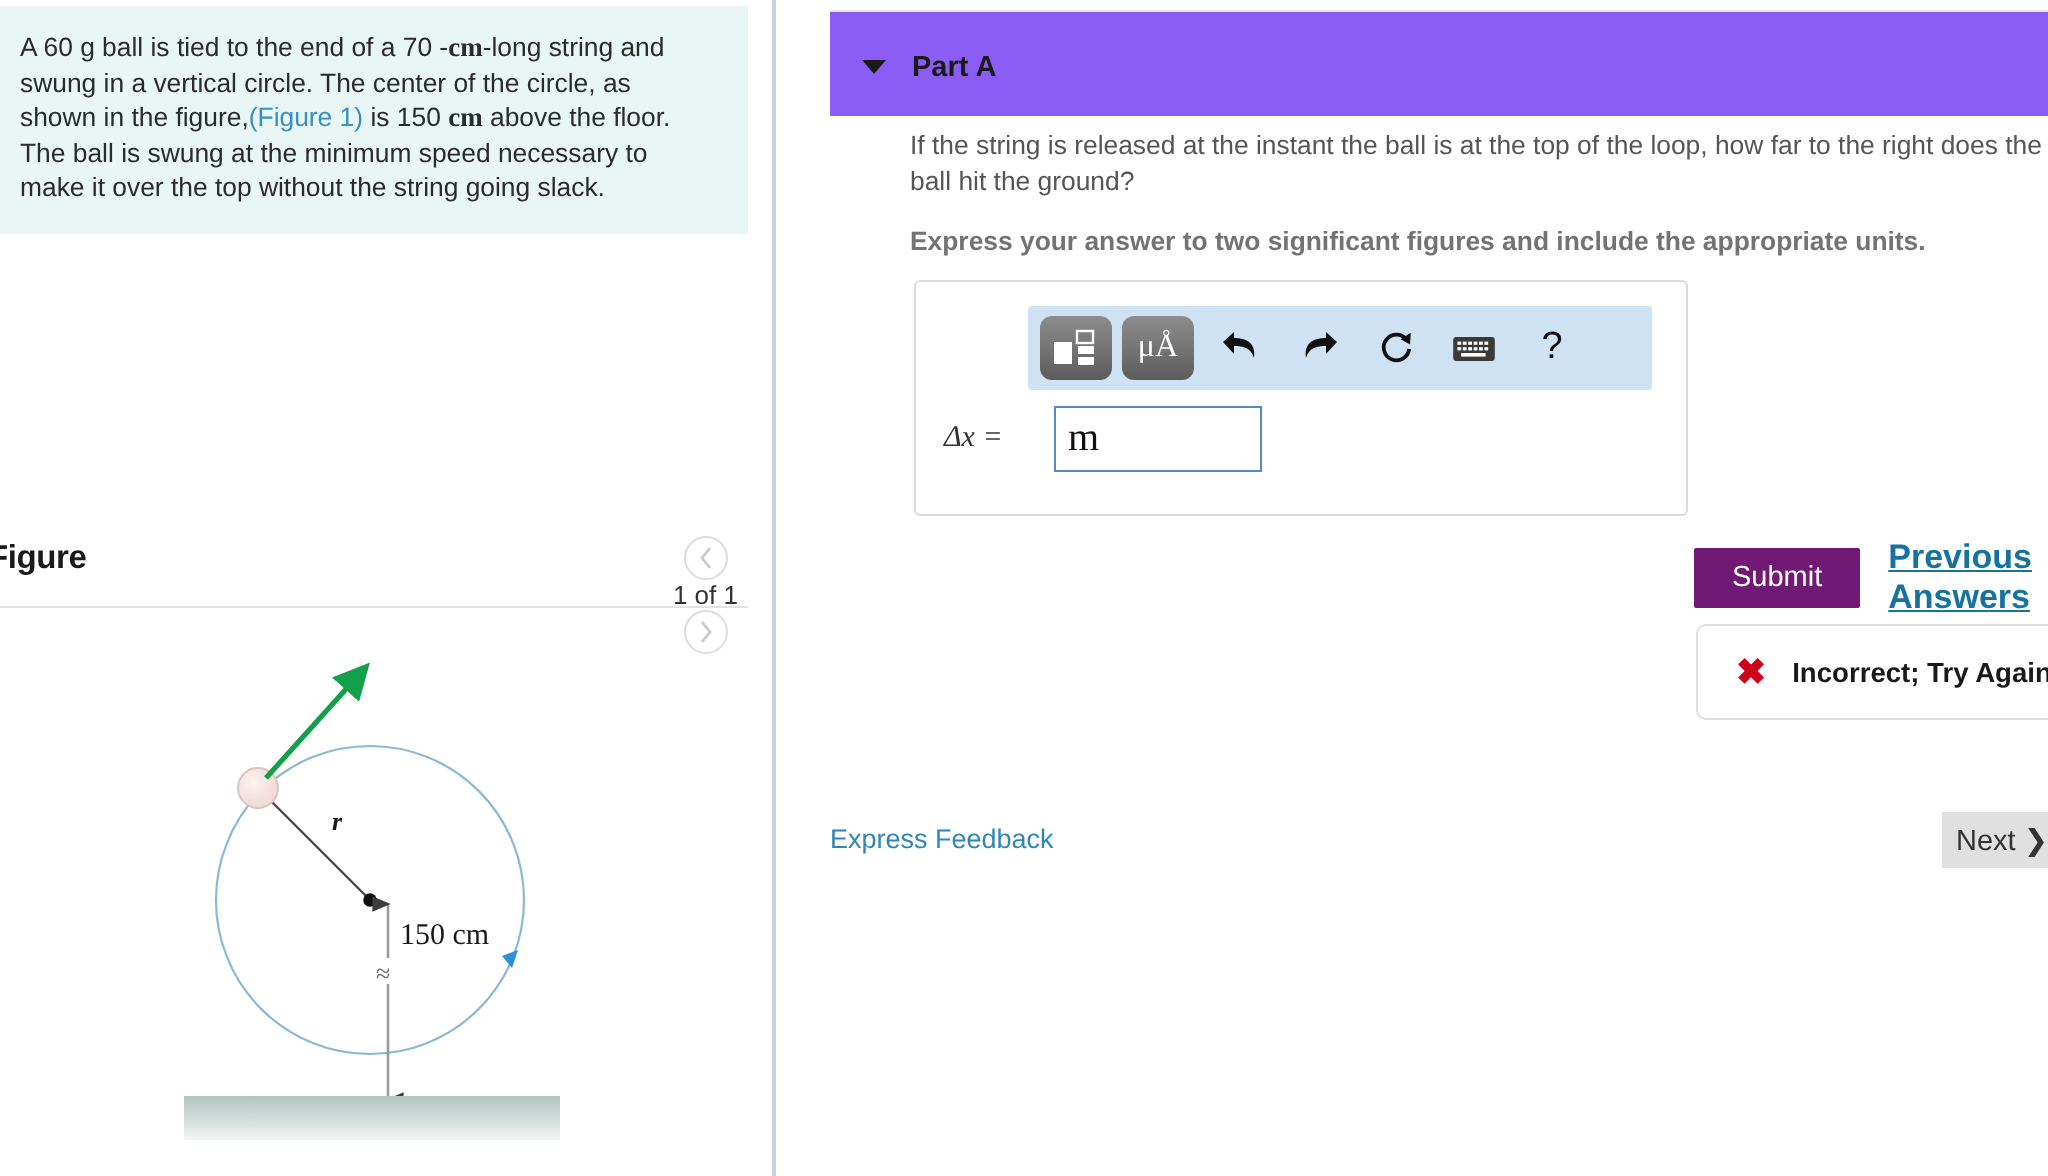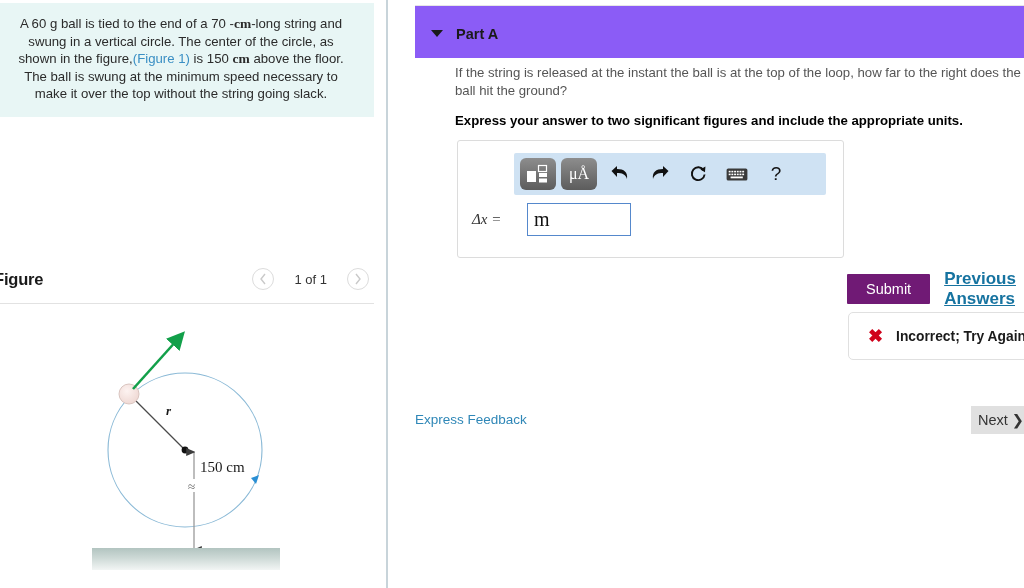--- a/index.html
+++ b/index.html
@@ -31,21 +31,20 @@
   #problem-statement {
     position: absolute;
     left: 0; top: 3px;
     width: 374px;
     background: #e8f6f5;
     padding: 12px 22px 14px 10px;
     box-sizing: border-box;
     font-size: 13.2px;
     line-height: 17.6px;
     color: #2b2b2b;
-    text-align: center;
   }
   #problem-statement .mathunit {
     font-family: "Liberation Serif", serif;
     font-weight: bold;
     font-size: 13.5px;
   }
   .figure-link {
     color: #3a8fc4;
     text-decoration: none;
     cursor: pointer;
@@ -68,21 +67,22 @@
     font-weight: bold;
     color: #1a1a1a;
     letter-spacing: -0.2px;
   }
   #figure-nav {
     position: absolute;
     right: 19px;
     top: 0px;
     display: flex;
     align-items: center;
-    gap: 20px;
+    gap: 0;
+    flex-direction: column;
   }
   .nav-circle {
     width: 22px; height: 22px;
     border-radius: 50%;
     border: 1px solid #dcdcdc;
     display: flex;
     align-items: center;
     justify-content: center;
     color: #c9c9c9;
     font-size: 12px;
@@ -161,21 +161,21 @@
     white-space: pre-wrap;
   }
 
   #answer-instruction {
     position: absolute;
     left: 65px;
     top: 113px;
     width: 570px;
     font-size: 13.2px;
     font-weight: bold;
-    color: #000000;
+    color: #737373;
   }
 
   
   #answer-box {
     position: absolute;
     left: 67px;
     top: 140px;
     width: 387px;
     height: 118px;
     border: 1px solid #dcdcdc;

